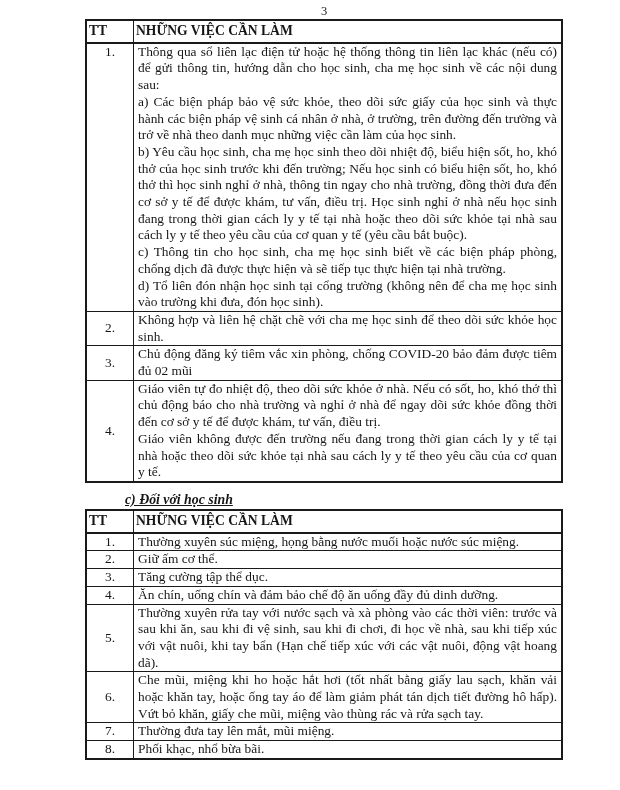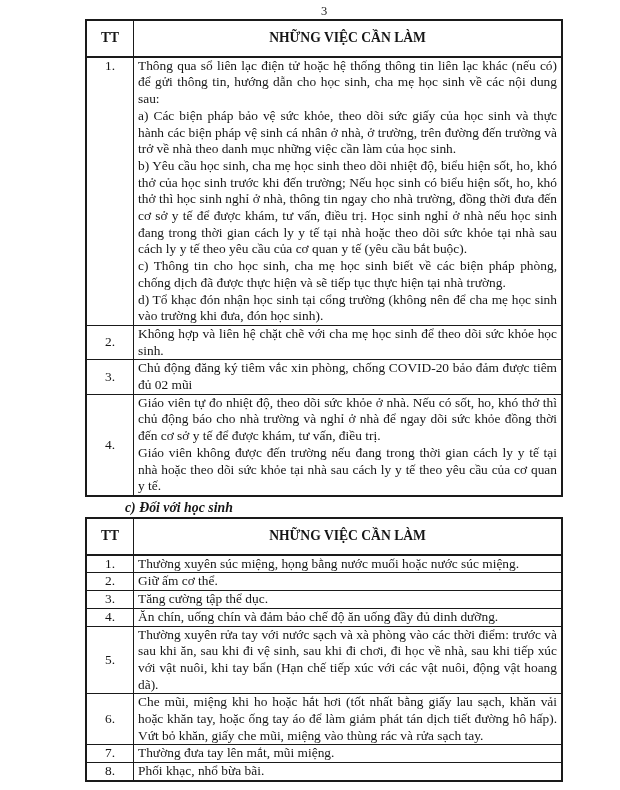--- a/index.html
+++ b/index.html
@@ -24,39 +24,40 @@
     line-height: 15px;
   }
   .section-heading {
     font-weight: bold;
     font-style: italic;
     font-size: 13.8px;
     line-height: 17px;
     margin: 9px 0 1px 40px;
   }
   .section-heading.tight {
-    margin-top: 2px;
+    margin-top: 8px;
+    text-decoration: underline;
   }
   table.doc-table {
     width: 100%;
     border-collapse: collapse;
     table-layout: fixed;
     border: 2px solid #1a1a1a;
   }
   table.doc-table th,
   table.doc-table td {
     border: 1px solid #1a1a1a;
     font-size: 13.4px;
     line-height: 16.7px;
     padding: 0 4px;
   }
   table.doc-table th {
     font-weight: bold;
-    text-align: center;
-    padding: 9px 2px;
+    text-align: left;
+    padding: 2px 2px;
     font-size: 13.6px;
     border-bottom: 2px solid #1a1a1a;
   }
   .col-tt {
     width: 42px;
     text-align: center;
     vertical-align: middle;
   }
   td.col-tasks {
     text-align: justify;
@@ -87,21 +88,21 @@
         </tr>
       </thead>
       <tbody>
           <tr>
             <td class="col-tt">1.</td>
             <td class="col-tasks">
               <div class="para">Thông qua sổ liên lạc điện tử hoặc hệ thống thông tin liên lạc khác (nếu có) để gửi thông tin, hướng dẫn cho học sinh, cha mẹ học sinh về các nội dung sau:</div>
               <div class="para">a) Các biện pháp bảo vệ sức khỏe, theo dõi sức giấy của học sinh và thực hành các biện pháp vệ sinh cá nhân ở nhà, ở trường, trên đường đến trường và trở về nhà theo danh mục những việc cần làm của học sinh.</div>
               <div class="para">b) Yêu cầu học sinh, cha mẹ học sinh theo dõi nhiệt độ, biểu hiện sốt, ho, khó thở của học sinh trước khi đến trường; Nếu học sinh có biểu hiện sốt, ho, khó thở thì học sinh nghỉ ở nhà, thông tin ngay cho nhà trường, đồng thời đưa đến cơ sở y tế để được khám, tư vấn, điều trị. Học sinh nghỉ ở nhà nếu học sinh đang trong thời gian cách ly y tế tại nhà hoặc theo dõi sức khỏe tại nhà sau cách ly y tế theo yêu cầu của cơ quan y tế (yêu cầu bắt buộc).</div>
               <div class="para">c) Thông tin cho học sinh, cha mẹ học sinh biết về các biện pháp phòng, chống dịch đã được thực hiện và sẽ tiếp tục thực hiện tại nhà trường.</div>
-              <div class="para">d) Tổ khạc đón nhận học sinh tại cổng trường (không nên để cha mẹ học sinh vào trường khi đưa, đón học sinh).</div>
+              <div class="para">d) Tổ liên đón nhận học sinh tại cổng trường (không nên để cha mẹ học sinh vào trường khi đưa, đón học sinh).</div>
             </td>
           </tr>
           <tr>
             <td class="col-tt">2.</td>
             <td class="col-tasks">
               <div class="para">Không hợp và liên hệ chặt chẽ với cha mẹ học sinh để theo dõi sức khỏe học sinh.</div>
             </td>
           </tr>
           <tr>
             <td class="col-tt">3.</td>
@@ -151,21 +152,21 @@
           </tr>
           <tr>
             <td class="col-tt">4.</td>
             <td class="col-tasks">
               <div class="para">Ăn chín, uống chín và đảm bảo chế độ ăn uống đầy đủ dinh dưỡng.</div>
             </td>
           </tr>
           <tr>
             <td class="col-tt">5.</td>
             <td class="col-tasks">
-              <div class="para">Thường xuyên rửa tay với nước sạch và xà phòng vào các thời điểm: trước và sau khi ăn, sau khi đi vệ sinh, sau khi đi chơi, đi học về nhà, sau khi tiếp xúc với vật nuôi, khi tay bẩn (Hạn chế tiếp xúc với các vật nuôi, động vật hoang dã).</div>
+              <div class="para">Thường xuyên rửa tay với nước sạch và xà phòng vào các thời viên: trước và sau khi ăn, sau khi đi vệ sinh, sau khi đi chơi, đi học về nhà, sau khi tiếp xúc với vật nuôi, khi tay bẩn (Hạn chế tiếp xúc với các vật nuôi, động vật hoang dã).</div>
             </td>
           </tr>
           <tr>
             <td class="col-tt">6.</td>
             <td class="col-tasks">
               <div class="para">Che mũi, miệng khi ho hoặc hắt hơi (tốt nhất bằng giấy lau sạch, khăn vải hoặc khăn tay, hoặc ống tay áo để làm giảm phát tán dịch tiết đường hô hấp). Vứt bỏ khăn, giấy che mũi, miệng vào thùng rác và rửa sạch tay.</div>
             </td>
           </tr>
           <tr>
             <td class="col-tt">7.</td>

